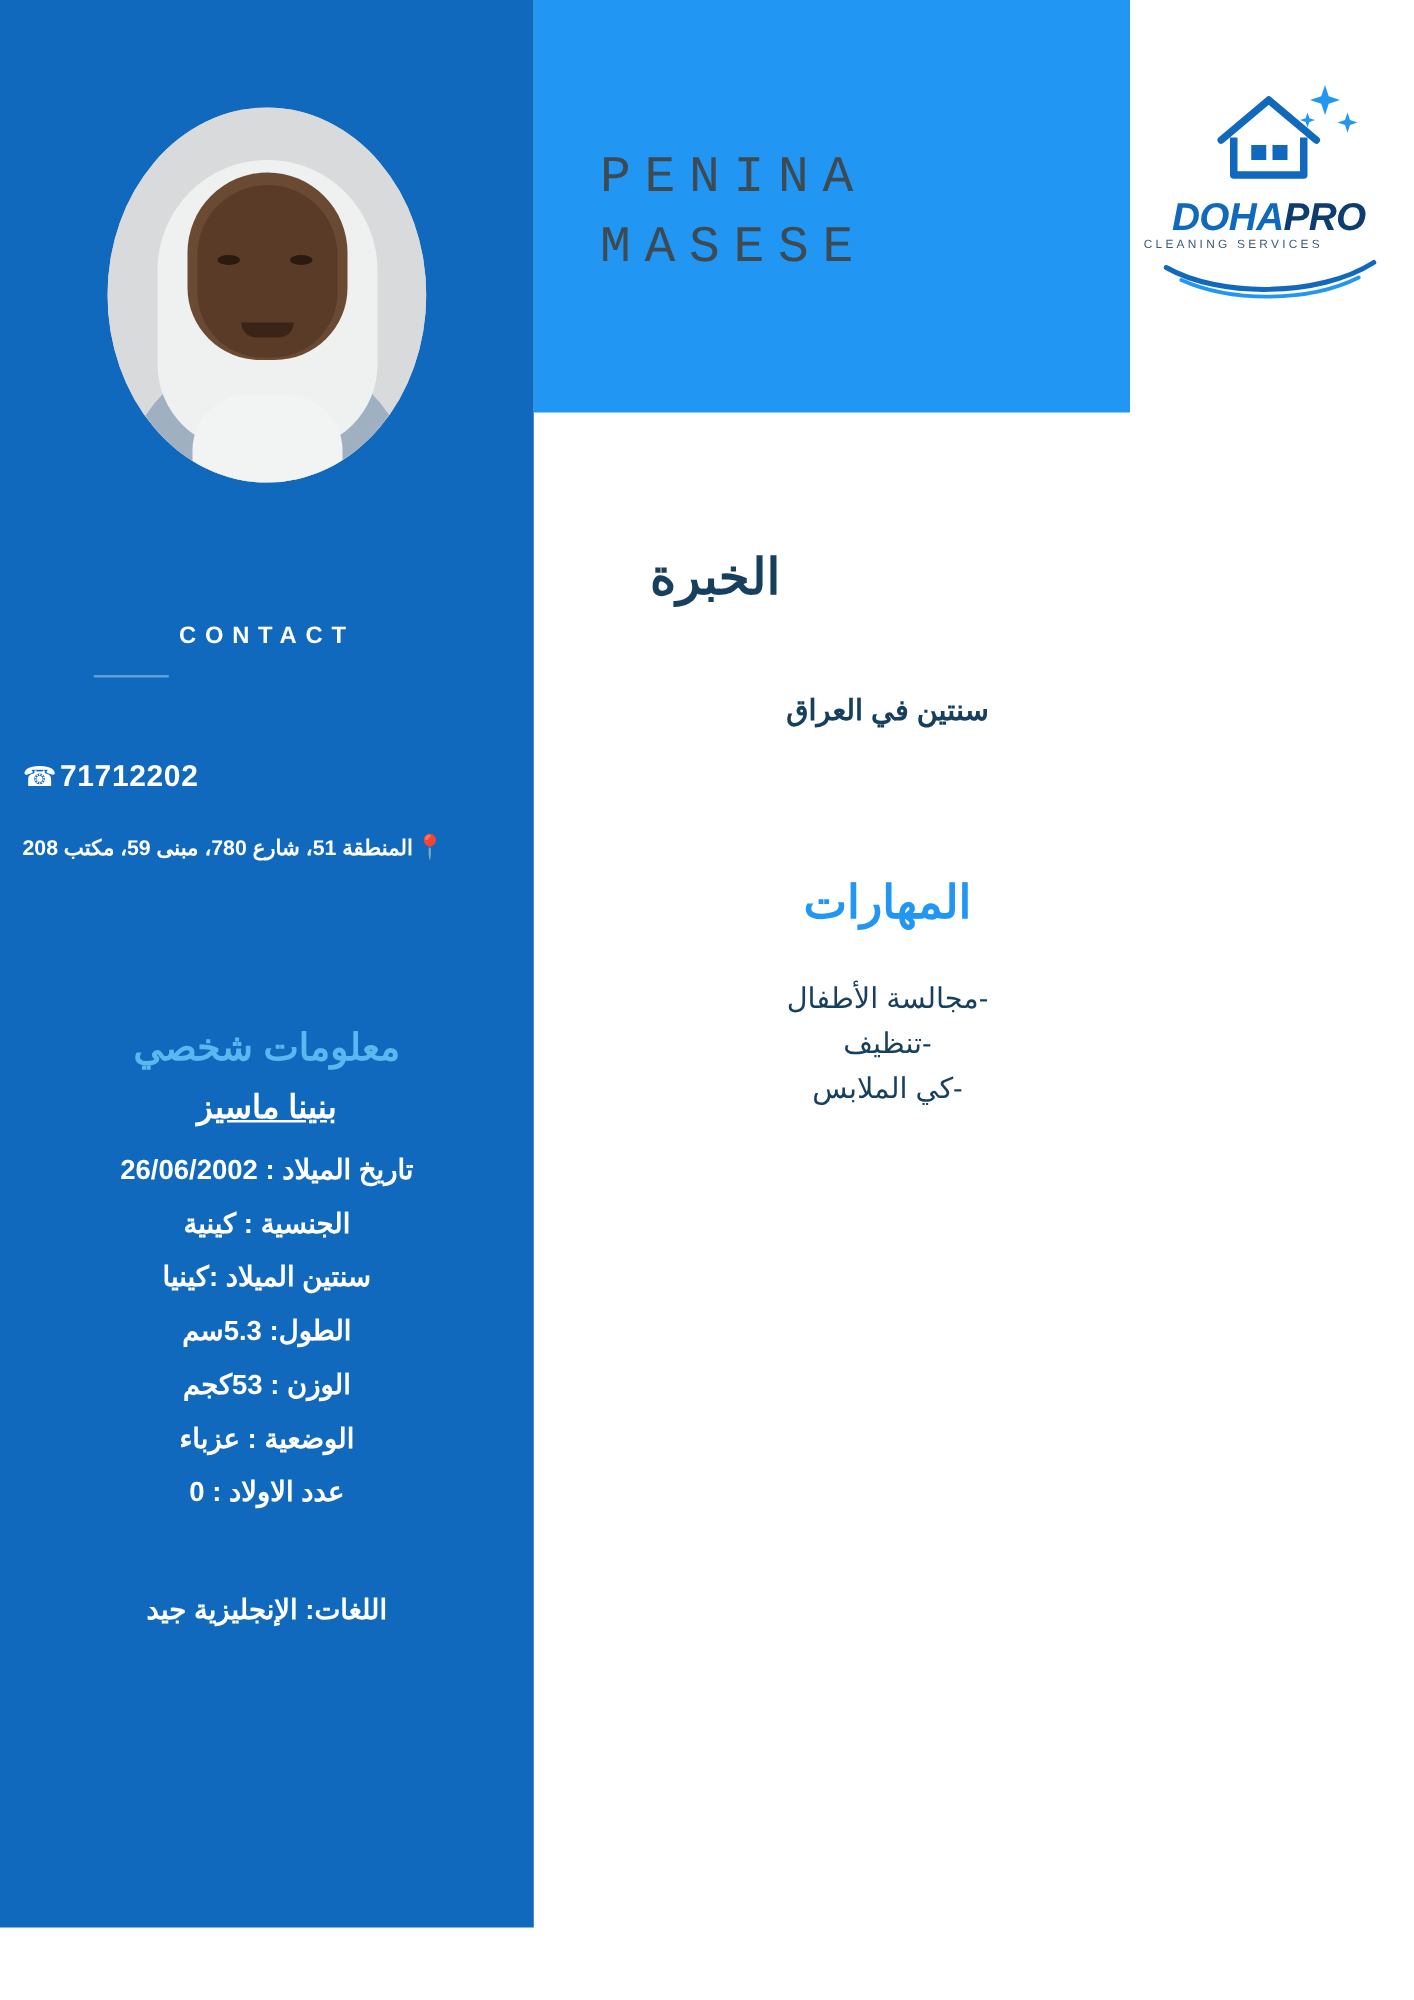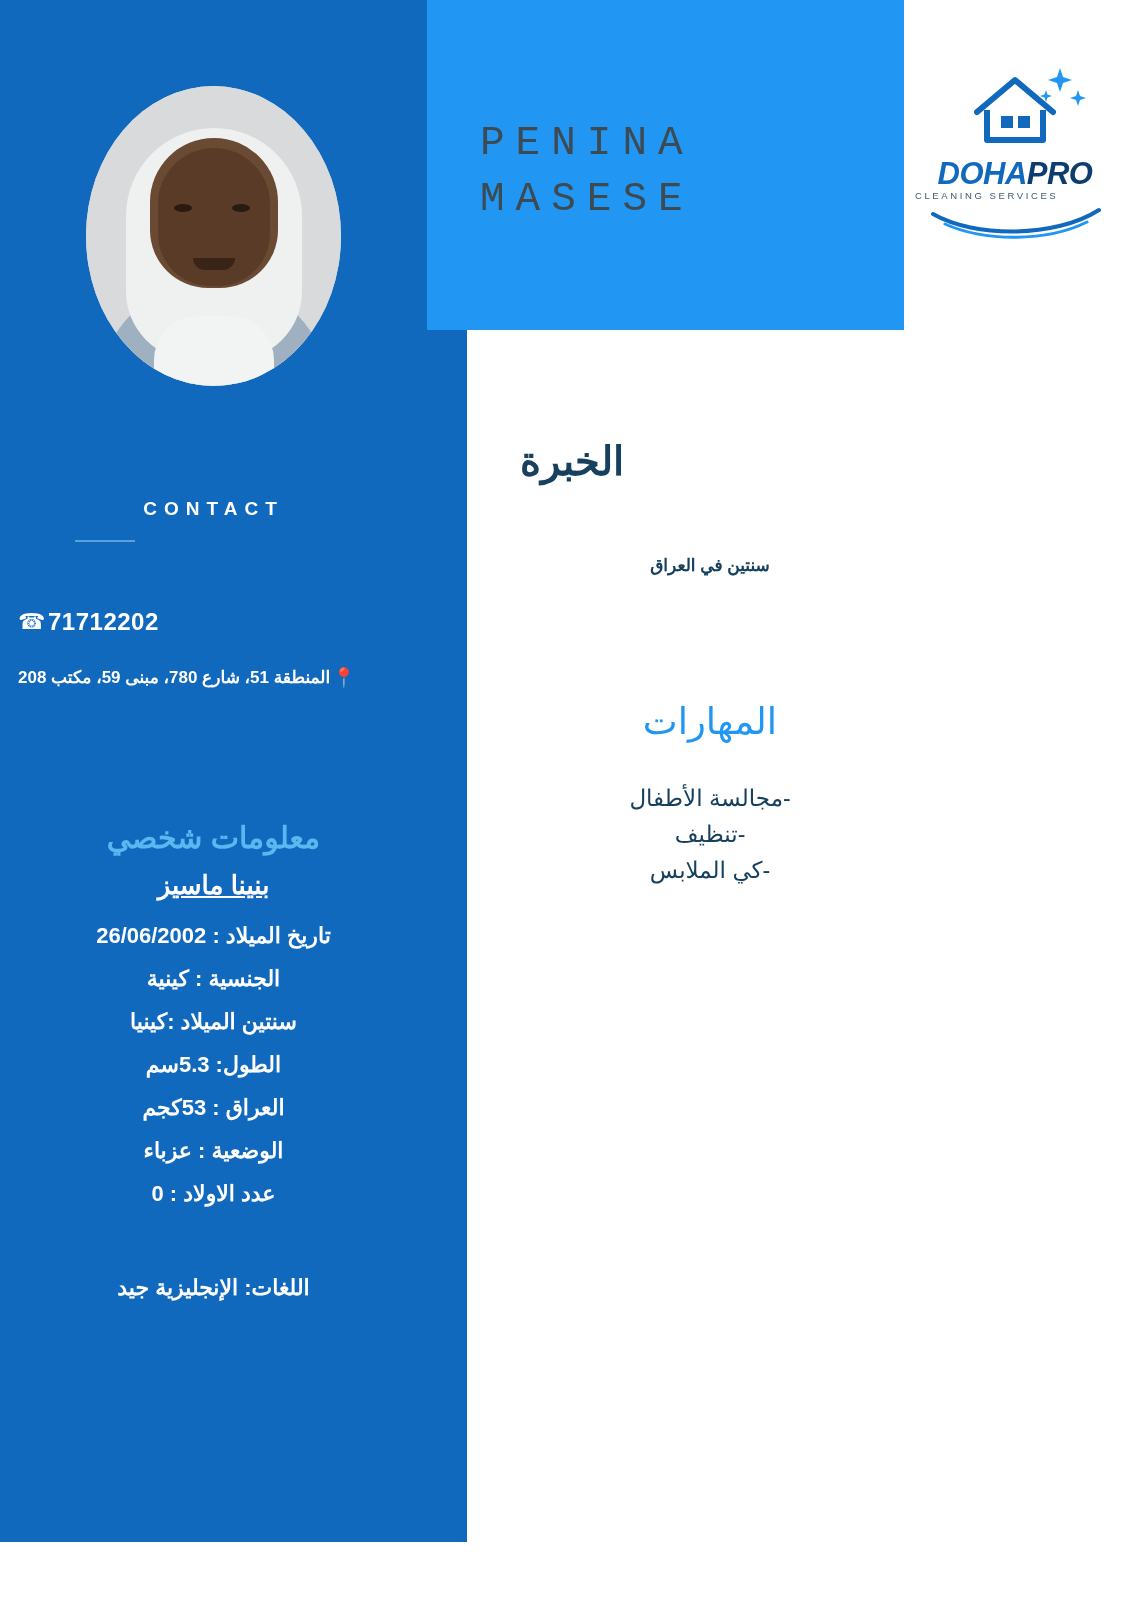--- a/index.html
+++ b/index.html
@@ -13,21 +13,21 @@
     font-family: "Liberation Sans", sans-serif;
     overflow: hidden;
     position: relative;
   }
 
   
   .sidebar {
     position: absolute;
     left: 0;
     top: 0;
-    width: 467px;
+    width: 427px;
     height: 1542px;
     background: #1169bd;
   }
 
   .photo-wrap {
     position: absolute;
     left: 86px;
     top: 86px;
     width: 255px;
     height: 300px;
@@ -295,33 +295,33 @@
     font-weight: bold;
     direction: rtl;
   }
   .exp-body {
     position: absolute;
     left: 520px;
     top: 555px;
     width: 380px;
     text-align: center;
     color: #17405e;
-    font-size: 17px;
+    font-size: 23px;
     font-weight: bold;
     direction: rtl;
   }
   .skills-title {
     position: absolute;
     left: 520px;
     top: 700px;
     width: 380px;
     text-align: center;
     color: #2196f3;
     font-size: 37px;
-    font-weight: normal;
+    font-weight: bold;
     direction: rtl;
   }
   .skills-list {
     position: absolute;
     left: 520px;
     top: 780px;
     width: 380px;
     text-align: center;
     color: #17405e;
     direction: rtl;
@@ -365,21 +365,21 @@
   </div>
 
   <div class="personal-heading">معلومات شخصي</div>
   <div class="personal-name">بنينا ماسيز</div>
 
   <div class="personal-list">
     <div class="pl-item">تاريخ الميلاد : 26/06/2002</div>
     <div class="pl-item">الجنسية   : كينية</div>
     <div class="pl-item">سنتين الميلاد :كينيا</div>
     <div class="pl-item">الطول: 5.3سم</div>
-    <div class="pl-item">العراق   : 53كجم</div>
+    <div class="pl-item">الوزن   : 53كجم</div>
     <div class="pl-item">الوضعية  :  عزباء</div>
     <div class="pl-item">عدد الاولاد   : 0</div>
   </div>
 
   <div class="languages">اللغات: الإنجليزية جيد</div>
 </div>
 
 <div class="header-band"></div>
 
 <div class="cand-name">

